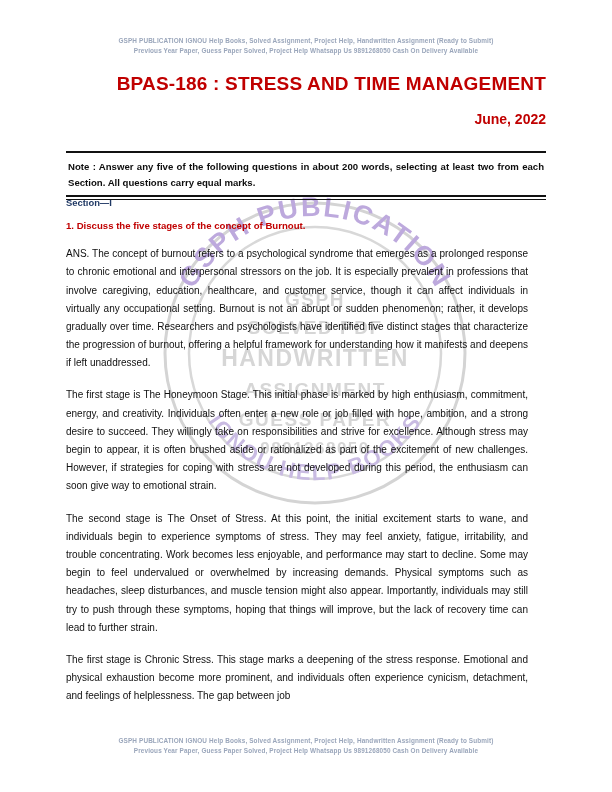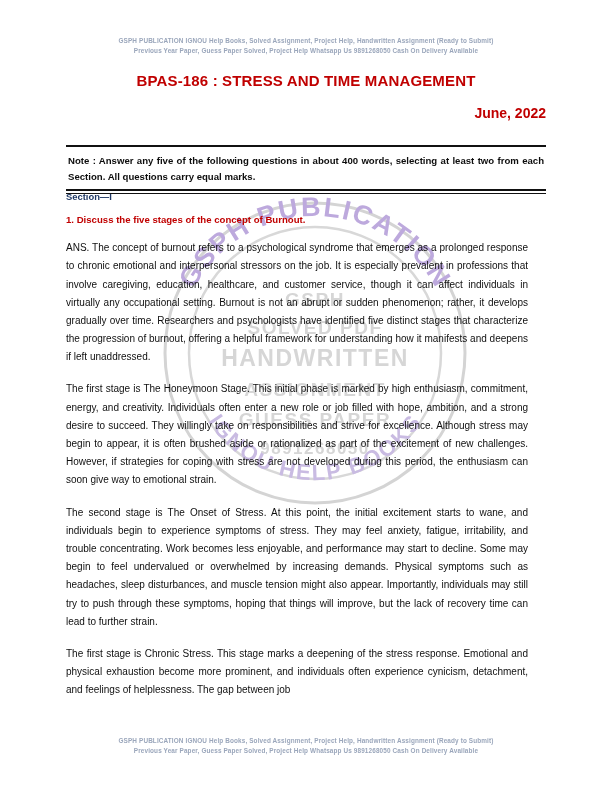--- a/index.html
+++ b/index.html
@@ -50,24 +50,24 @@
   
   .content {
     position: absolute;
     left: 66px;
     right: 66px;
     top: 70px;
     z-index: 2;
   }
 
   .doc-title {
-    text-align: center;
+    text-align: right;
     color: #C00000;
     font-weight: bold;
-    font-size: 15px;
+    font-size: 19px;
     letter-spacing: 0.01em;
     margin: 0 0 2px 0;
     line-height: 1.5;
   }
   .doc-subtitle {
     text-align: right;
     color: #C00000;
     font-weight: bold;
     font-size: 14px;
     margin: 11px 0 0 0;
@@ -155,21 +155,21 @@
     <div>GSPH PUBLICATION IGNOU Help Books, Solved Assignment, Project Help, Handwritten Assignment (Ready to Submit)</div>
     <div>Previous Year Paper, Guess Paper Solved, Project Help Whatsapp Us 9891268050 Cash On Delivery Available</div>
   </div>
 
   <div class="content">
 
     <div class="doc-title">BPAS-186 : STRESS AND TIME MANAGEMENT</div>
     <div class="doc-subtitle">June, 2022</div>
 
     <div class="note-box">
-      <p class="note-text">Note : Answer any five of the following questions in about 400 words, selecting at least two from each Section. All questions carry equal marks.</p>
+      <p class="note-text">Note : Answer any five of the following questions in about 200 words, selecting at least two from each Section. All questions carry equal marks.</p>
     </div>
 
     <div class="section-label">Section—I</div>
     <div class="question-line">1. Discuss the five stages of the concept of Burnout.</div>
 
     <p class="body">
       <span>ANS. The concept of burnout refers to a psychological syndrome that emerges as a prolonged response to chronic emotional and interpersonal stressors on the job. It is especially prevalent in professions that involve caregiving, education, healthcare, and customer service, though it can affect individuals in virtually any occupational setting. Burnout is not an abrupt or sudden phenomenon; rather, it develops gradually over time. Researchers and psychologists have identified five distinct stages that characterize the progression of burnout, offering a helpful framework for understanding how it manifests and deepens if left unaddressed.</span>
     </p>
 
     <p class="body">

